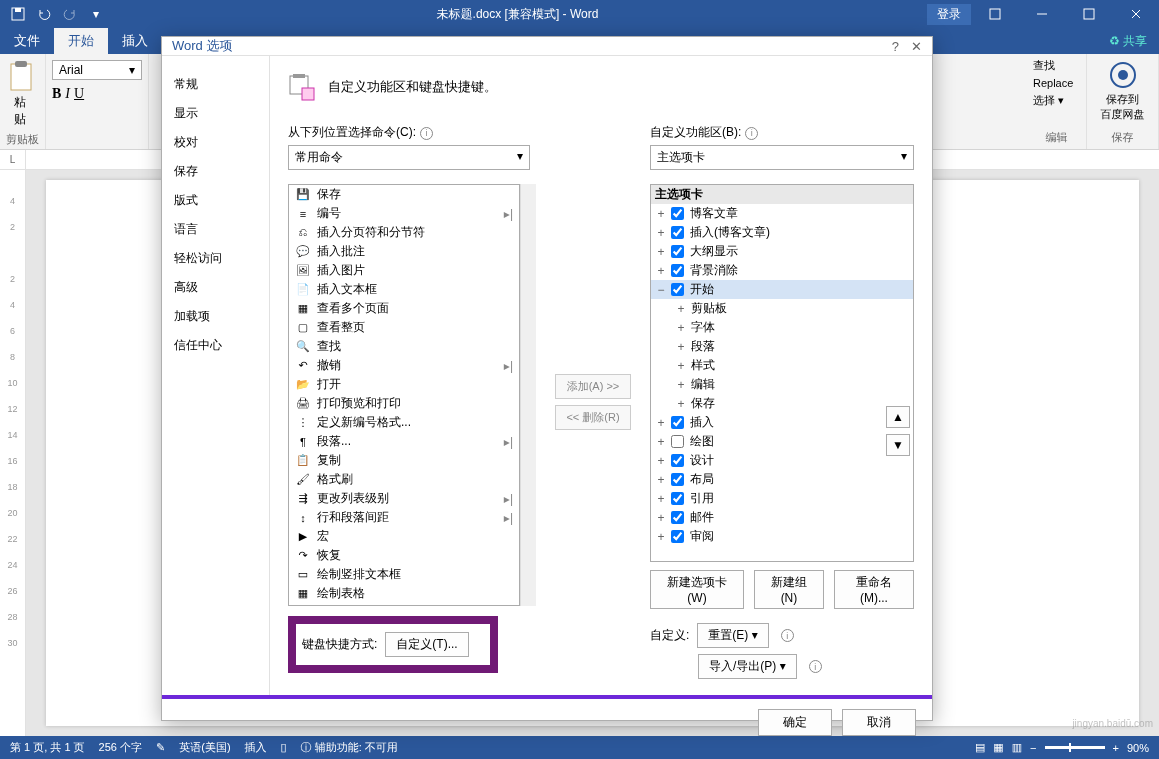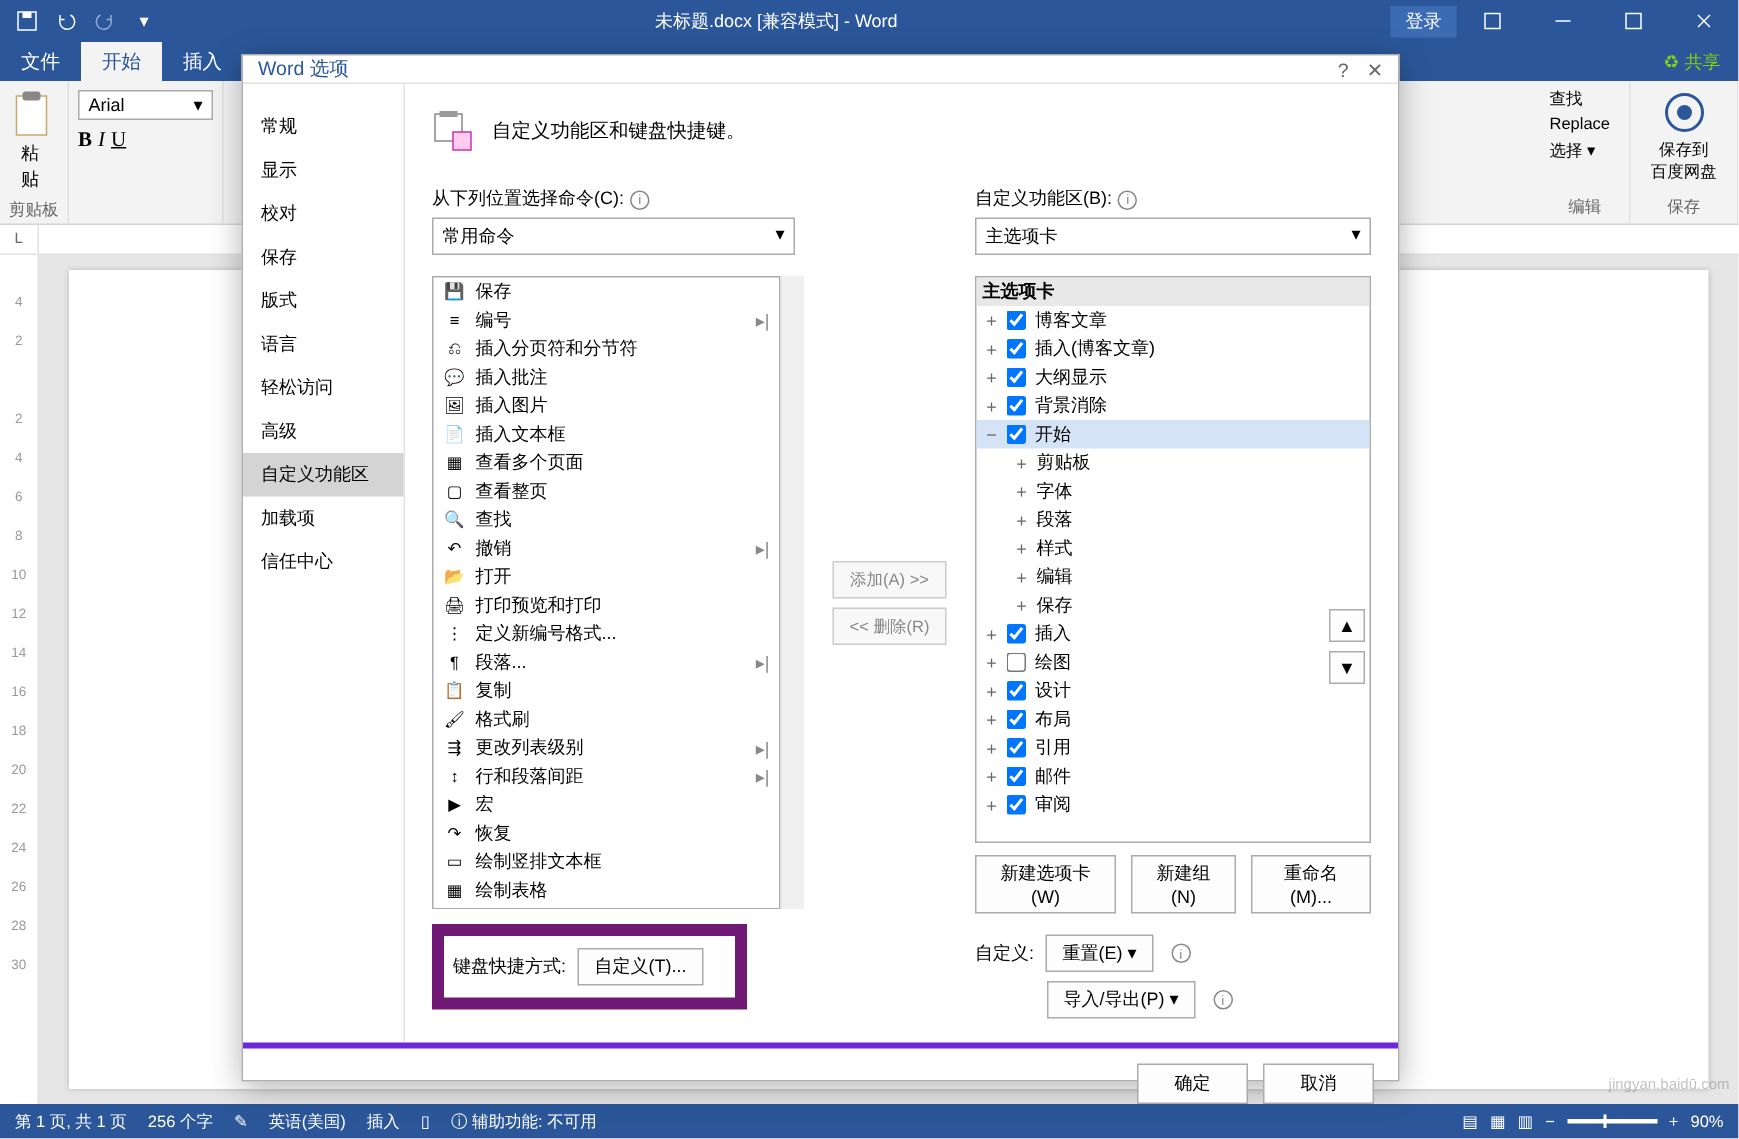--- a/index.html
+++ b/index.html
@@ -7,21 +7,21 @@
 .titlebar { background: #2b579a; height: 28px; display: flex; align-items: center; color: #fff; }
 .titlebar .qat { display: flex; gap: 2px; padding-left: 6px; }
 .titlebar .qat .btn { width: 24px; height: 22px; display: flex; align-items: center; justify-content: center; cursor: pointer; }
 .titlebar .title { flex: 1; text-align: center; font-size: 12px; }
 .titlebar .right { display: flex; align-items: center; gap: 1px; }
 .titlebar .right .login { background: #3b6cb3; padding: 2px 10px; font-size: 12px; }
 .titlebar .right .winbtn { width: 46px; height: 28px; display: flex; align-items: center; justify-content: center; cursor: pointer; }
 .ribbon-tabs { background: #2b579a; height: 26px; display: flex; align-items: flex-end; }
 .ribbon-tabs .tab { padding: 4px 14px; color: #fff; font-size: 13px; cursor: pointer; }
 .ribbon-tabs .tab.active { background: #f3f3f3; color: #2b579a; }
-.ribbon-tabs .share { margin-left: auto; padding: 4px 12px; color: #84cc16; }
+.ribbon-tabs .share { margin-left: auto; padding: 4px 12px; color: #5eead4; }
 .ribbon { background: #f3f3f3; height: 96px; border-bottom: 1px solid #d4d4d4; display: flex; }
 .ribbon .group { border-right: 1px solid #e1e1e1; padding: 2px 6px; display: flex; flex-direction: column; }
 .ribbon .group .label { text-align: center; font-size: 11px; color: #666; margin-top: auto; padding-bottom: 2px; }
 .ribbon .paste { display: flex; flex-direction: column; align-items: center; padding: 4px 8px; }
 .ribbon .paste .icon { width: 32px; height: 32px; }
 .ribbon .font-box { border: 1px solid #ababab; background: #fff; padding: 2px 6px; display: flex; align-items: center; width: 90px; }
 .ribbon .btns { display: flex; gap: 4px; margin-top: 6px; }
 .rulers { display: flex; height: 20px; background: #fff; border-bottom: 1px solid #e1e1e1; }
 .ruler-corner { width: 26px; border-right: 1px solid #e1e1e1; display:flex; align-items:center; justify-content:center; font-size:10px; color:#666;}
 .workspace { display: flex; height: 566px; background: #e6e6e6; }
@@ -231,21 +231,20 @@
   <div class="dlg-body">
     <div class="dlg-sidebar" id="dlg-sidebar">
         <div class="item">常规</div>
         <div class="item">显示</div>
         <div class="item">校对</div>
         <div class="item">保存</div>
         <div class="item">版式</div>
         <div class="item">语言</div>
         <div class="item">轻松访问</div>
         <div class="item">高级</div>
-        <div class="item active">自定义功能区</div>
         <div class="item">加载项</div>
         <div class="item">信任中心</div>
       </div>
     <div class="dlg-main">
       <div class="dlg-header">
         <svg class="hicon" width="30" height="30">
             <rect x="2" y="4" width="18" height="18" fill="#fff" stroke="#888"></rect>
             <rect x="5" y="2" width="12" height="4" fill="#999"></rect>
             <rect x="14" y="16" width="12" height="12" fill="#fce" stroke="#c3a"></rect>
           </svg>

